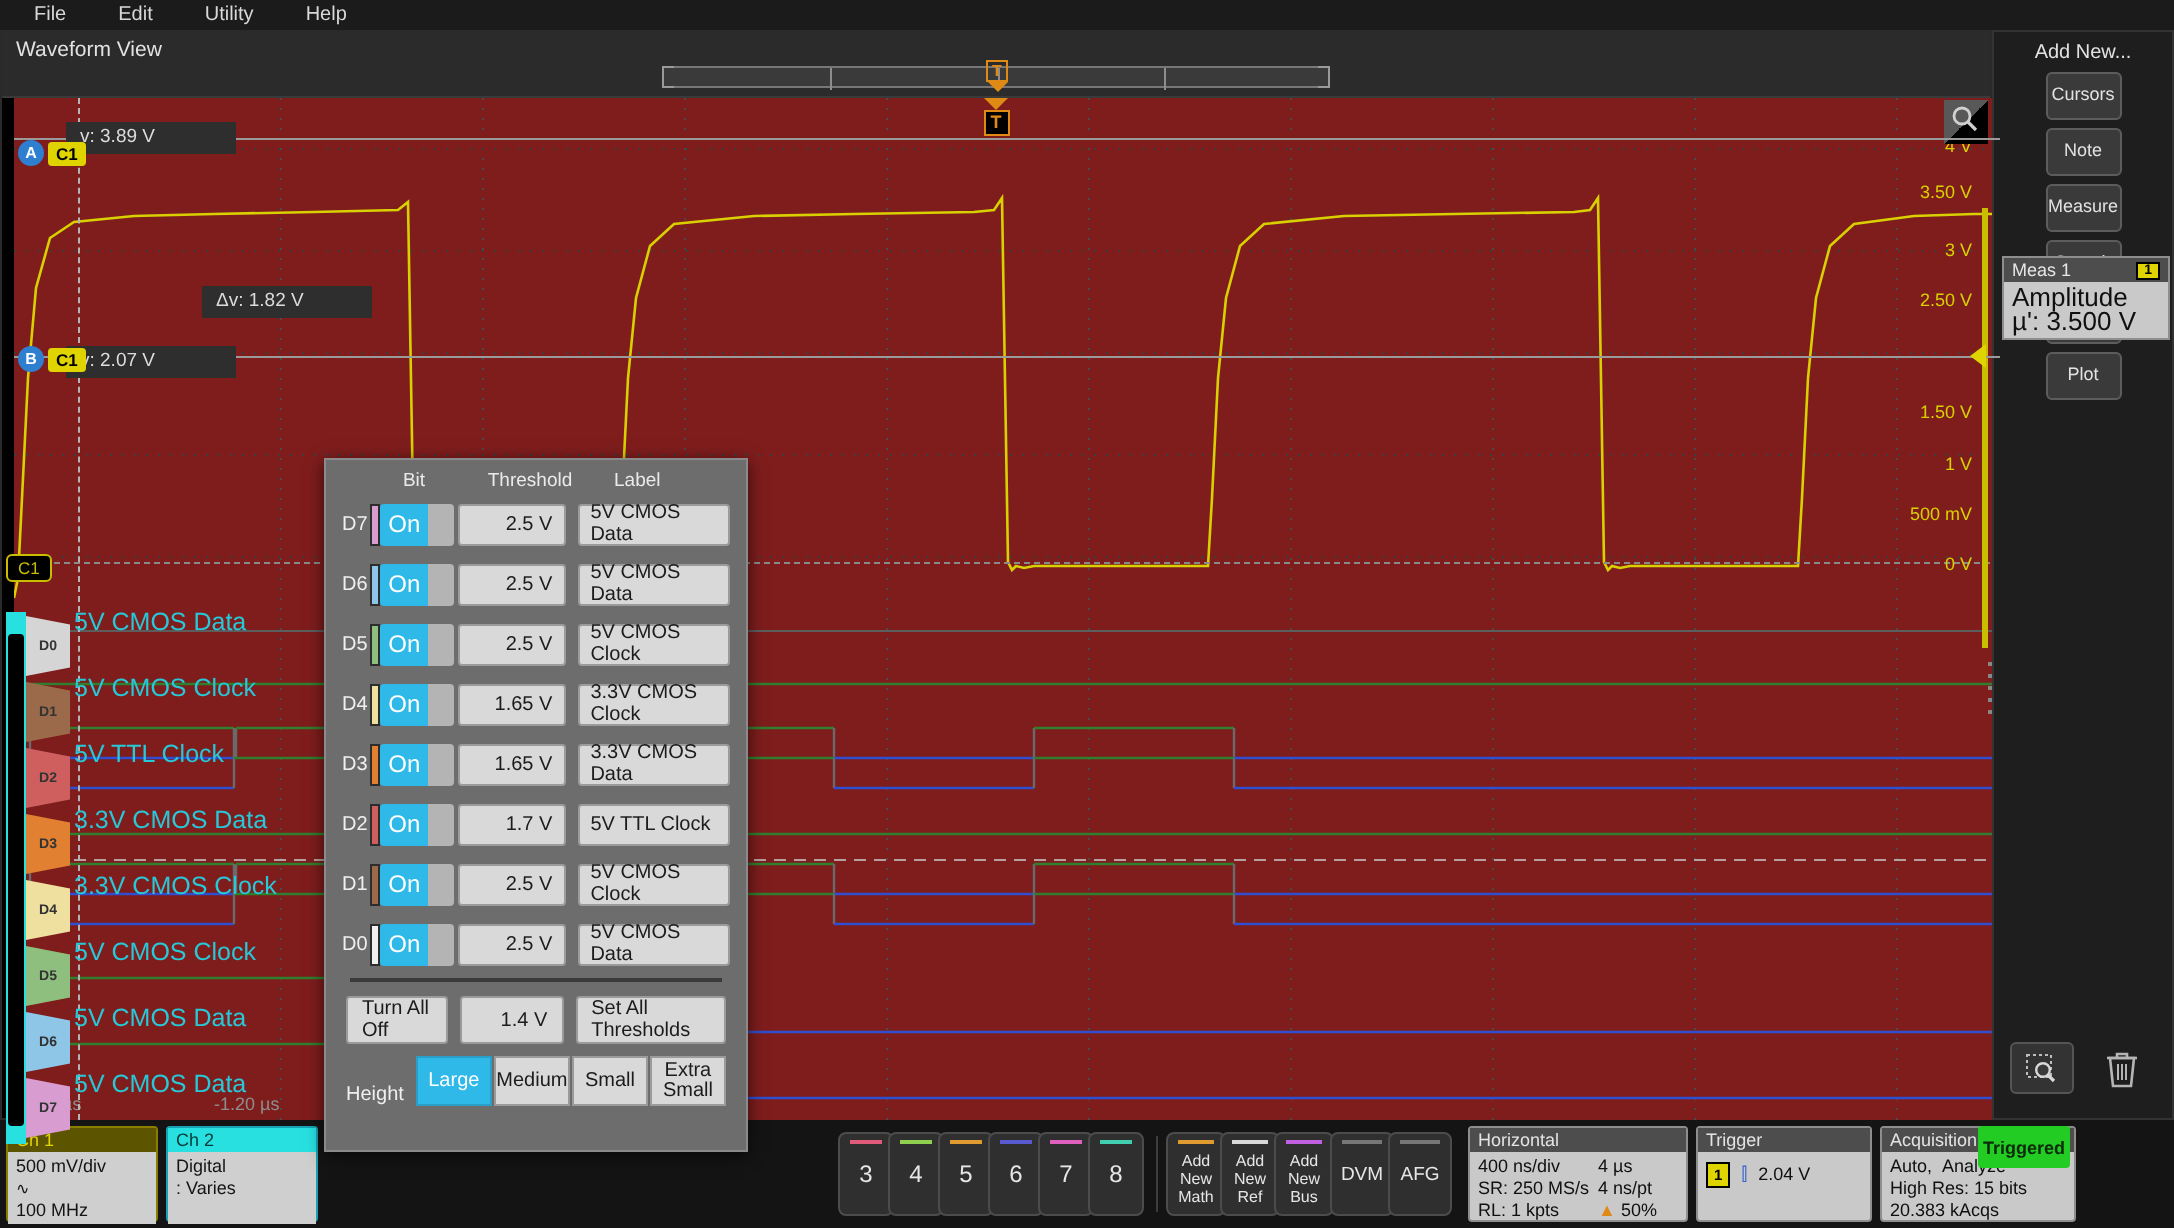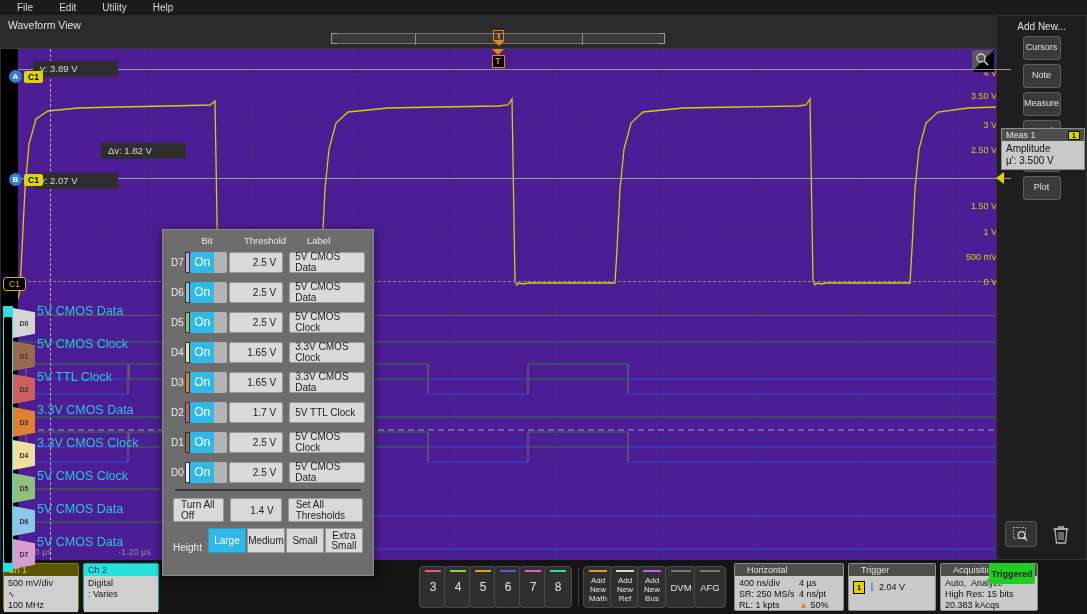--- a/index.html
+++ b/index.html
@@ -65,22 +65,22 @@
     border-top:6px solid #e08a16; margin:0 auto;
   }
   .trig-marker-grid .box {
     border:1.5px solid #e08a16; width:13px; height:13px; margin:0 auto;
     font-size:9px; color:#e08a16; text-align:center; line-height:11px; font-weight:bold;
     background:#000;
   }
 
   
   .grid-area {
-    position:absolute; left:17px; top:33px; width:993px; height:511px;
-    background:#4c1d95; overflow:hidden;
+    position:absolute; left:6px; top:33px; width:993px; height:511px;
+    background:#7f1d1d; overflow:hidden;
   }
   .gl-v { position:absolute; top:0; bottom:0; width:1px;
     background:repeating-linear-gradient(to bottom,#4a4a4a 0 1px,transparent 1px 5px); }
   .gl-h-dot { position:absolute; left:0; right:0; height:1px;
     background:repeating-linear-gradient(to right,#3e3e3e 0 1px,transparent 1px 6px); }
   .gl-solid { position:absolute; left:0; right:0; height:1px; background:#6f6f6f; }
 
   
   .wave-yellow { position:absolute; left:0; top:0; }
 
@@ -222,21 +222,21 @@
     background:#c9c9c9; border:1px solid #8e8e8e;
   }
   .meas-badge .mb-h {
     background:#4d4d4d; color:#e6e6e6; font-size:9px; padding:1px 4px;
     display:flex; justify-content:space-between; align-items:center;
   }
   .meas-badge .ch-chip {
     background:#e0d400; color:#000; font-size:7px; padding:0 3px; font-weight:bold;
     border:1px solid #000;
   }
-  .meas-badge .mb-b { color:#101010; font-size:10px; padding:2px 4px 3px; line-height:11.5px; }
+  .meas-badge .mb-b { color:#101010; font-size:13px; padding:2px 4px 3px; line-height:11.5px; }
 
   .rside-tools {
     position:absolute; left:8px; bottom:10px; width:74px; height:30px;
     display:flex; gap:9px; align-items:center;
   }
   .tool-box {
     width:32px;height:26px;background:#333;border:1px solid #555;border-radius:3px;
     display:flex;align-items:center;justify-content:center;
   }
   .tool-plain { width:30px;height:26px;display:flex;align-items:center;justify-content:center; }
@@ -265,21 +265,21 @@
   .plainbtn {
     position:absolute; top:6px; width:32px; height:42px; background:#2f2f2f;
     border:1px solid #4c4c4c; border-radius:4px; color:#e6e6e6; font-size:9.5px;
     display:flex; align-items:center; justify-content:center;
   }
   .plainbtn .bar { position:absolute; top:3px; left:5px; right:5px; height:2px; background:#777;}
   .divider { position:absolute; top:8px; width:1px; height:38px; background:#3d3d3d; }
 
   .infobox { position:absolute; top:3px; height:48px; background:#c9c9c9;
     border:1px solid #8e8e8e; border-radius:2px; }
-  .infobox .ih { background:#4d4d4d; color:#e4e4e4; font-size:9px; padding:0 12px; height:12px; line-height:12px;}
+  .infobox .ih { background:#4d4d4d; color:#e4e4e4; font-size:9px; padding:0 4px; height:12px; line-height:12px;}
   .infobox .ib { color:#101010; font-size:9px; padding:2px 4px; line-height:11px; }
   .ib-grid { display:flex; }
   .ib-grid .c1c { width:60px; }
   .trig-chip { background:#e0d400; color:#000; border:1px solid #000; font-size:7.5px;
     padding:0 3px; display:inline-block; font-weight:bold; vertical-align:middle;}
   .triggered {
     position:absolute; top:3px; right:52px; width:46px; height:21px; background:#22cc22;
     color:#0a2a0a; font-size:9px; font-weight:bold; border-radius:2px;
     display:flex; align-items:center; justify-content:center;
   }

